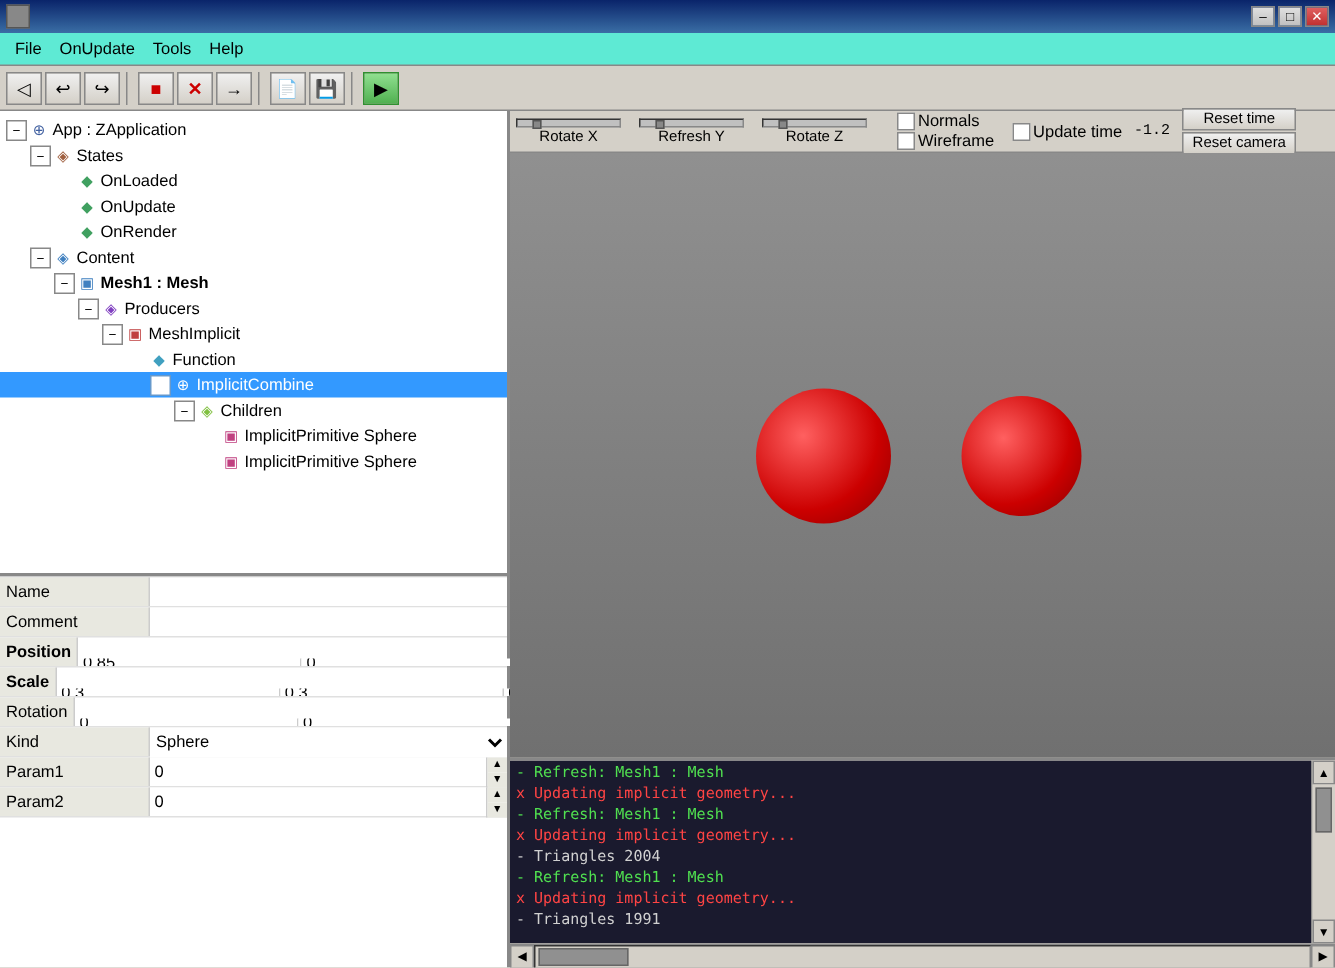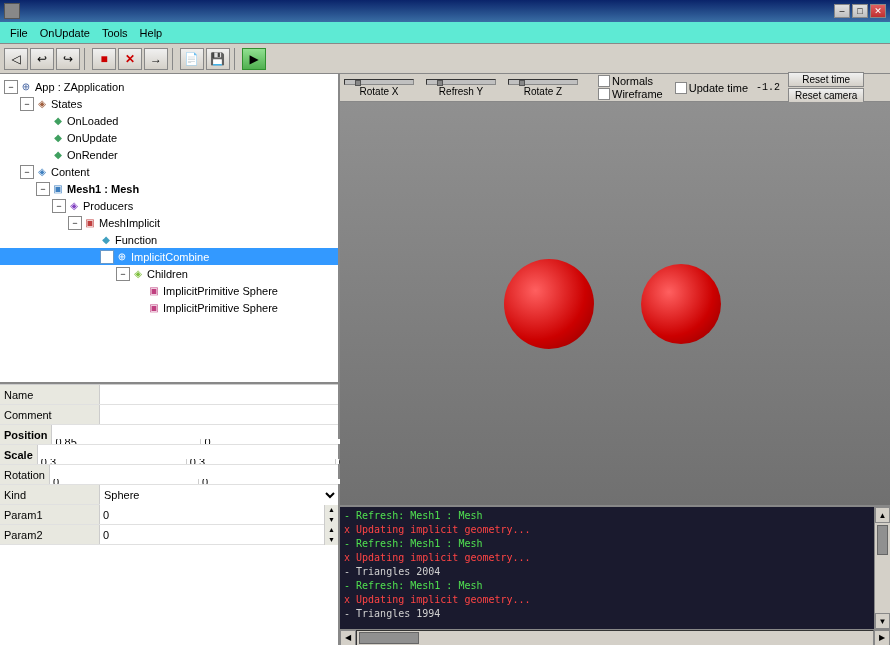--- a/index.html
+++ b/index.html
@@ -602,21 +602,21 @@
       <div style="display:flex;flex:1;overflow:hidden;">
         <div class="log-content">
 
           <div class="log-entry log-green">- Refresh: Mesh1 : Mesh</div>
           <div class="log-entry log-red">x Updating implicit geometry...</div>
           <div class="log-entry log-green">- Refresh: Mesh1 : Mesh</div>
           <div class="log-entry log-red">x Updating implicit geometry...</div>
           <div class="log-entry log-white">- Triangles 2004</div>
           <div class="log-entry log-green">- Refresh: Mesh1 : Mesh</div>
           <div class="log-entry log-red">x Updating implicit geometry...</div>
-          <div class="log-entry log-white">- Triangles 1994</div>
+          <div class="log-entry log-white">- Triangles 1991</div>
         </div>
 
         <div class="log-scrollbar">
           <div class="log-scroll-btn">▲</div>
           <div class="log-scroll-track">
             <div style="height:30px;background:#909090;border:1px solid #666;margin:2px;"></div>
           </div>
           <div class="log-scroll-btn">▼</div>
         </div>
       </div>

